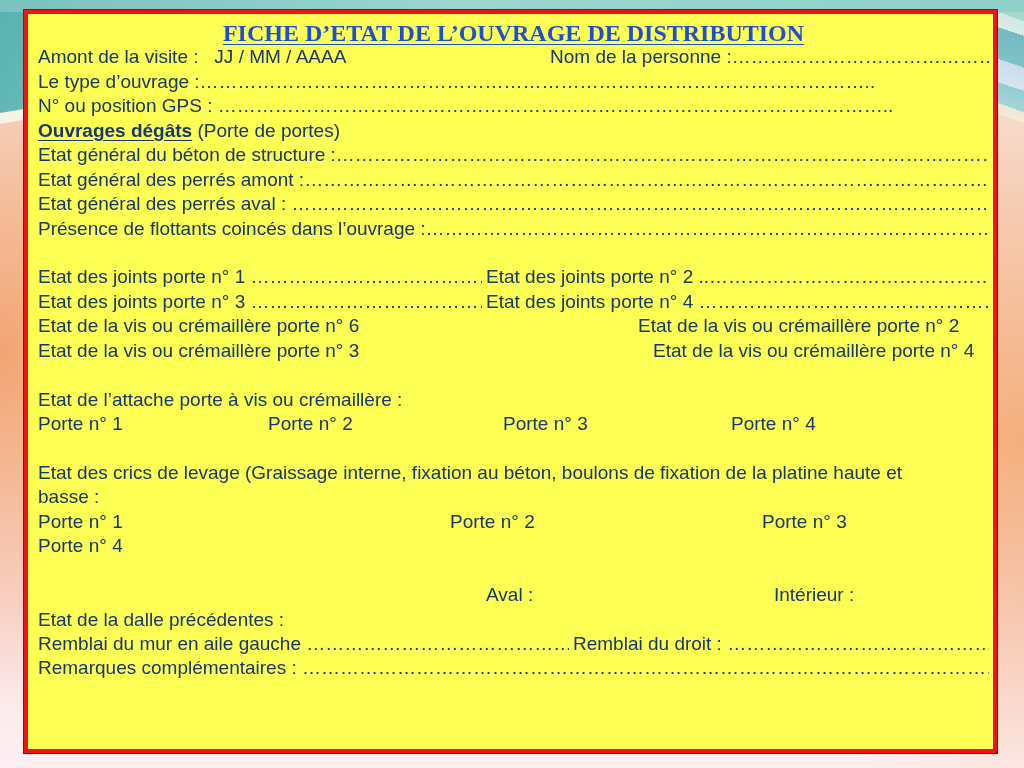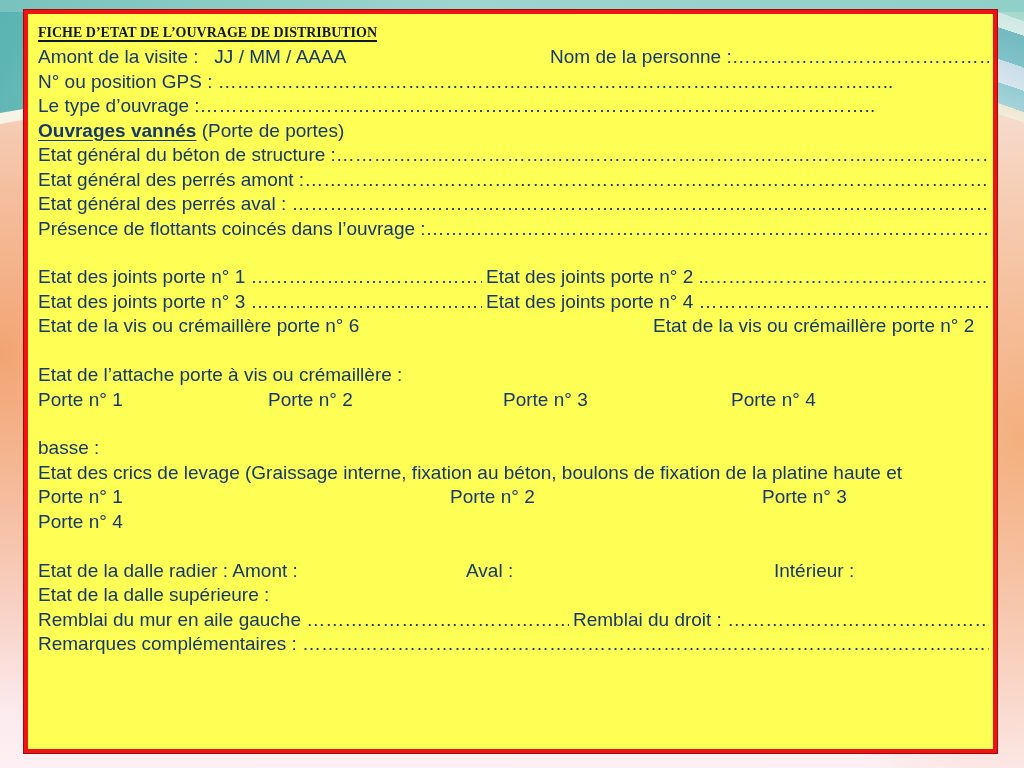--- a/index.html
+++ b/index.html
@@ -47,22 +47,22 @@
     box-sizing:border-box;background:#feff55;
     border:4px solid #ee1414;outline:1px solid #9e0b0b;
     padding:7px 4px 0 10px;
     color:#16386a;font-size:19px;overflow:hidden;
   }
   .line{
     position:relative;height:24.45px;line-height:24.45px;
     white-space:pre;overflow:hidden;
   }
   .title-line{
-    font-family:"Liberation Serif", serif;font-weight:bold;font-size:14px;
-    color:#0f172a;
+    font-family:"Liberation Serif", serif;font-weight:bold;font-size:24px;
+    text-align:center;color:#1d4ed8;
   }
   .title-line .u{text-decoration-thickness:2px;}
   .u{text-decoration:underline;text-underline-offset:3px;}
   .b{font-weight:bold;}
   .abs{position:absolute;top:0;}
   .clip{display:inline-block;overflow:hidden;white-space:pre;vertical-align:top;height:24.45px;}
 </style>
 </head>
 <body>
 
@@ -72,62 +72,63 @@
 <div class="wedge"></div>
 <div class="teal-top"></div>
 
 <div class="slide">
 
   <div class="line title-line"><span class="u">FICHE D’ETAT DE L’OUVRAGE DE DISTRIBUTION</span></div>
 
 
   <div class="line"><span>Amont de la visite :   JJ / MM / AAAA</span><span class="abs" style="left:512px">Nom de la personne :………………………………………………</span></div>
 
+  <div class="line">Le type d’ouvrage :……………………………………………………………………………………………..</div>
+
   <div class="line">N° ou position GPS : ……………………………………………………………………………………………..</div>
 
-  <div class="line">Le type d’ouvrage :……………………………………………………………………………………………..</div>
-
-  <div class="line"><span class="b u">Ouvrages vannés</span><span> (Porte de portes)</span></div>
+  <div class="line"><span class="b u">Ouvrages dégâts</span><span> (Porte de portes)</span></div>
 
   <div class="line">Etat général du béton de structure :………………………………………………………………………………………………………………………...............</div>
 
   <div class="line">Etat général des perrés amont :…………………………………………………………………………………………………………………………………</div>
 
   <div class="line">Etat général des perrés aval : …………………………………………………………………………………………………………………………………..</div>
 
   <div class="line">Présence de flottants coincés dans l’ouvrage :………………………………………………………………………………………………………..</div>
 
   <div class="line"></div>
 
   <div class="line"><span class="clip" style="width:444px">Etat des joints porte n° 1 ……………………………………………….</span><span class="abs" style="left:448px">Etat des joints porte n° 2 ..………………………………………………………..</span></div>
 
   <div class="line"><span class="clip" style="width:444px">Etat des joints porte n° 3 ………………………………………………</span><span class="abs" style="left:448px">Etat des joints porte n° 4 ………………………………………………………….</span></div>
 
-  <div class="line"><span>Etat de la vis ou crémaillère porte n° 6</span><span class="abs" style="left:615px">Etat de la vis ou crémaillère porte n° 2</span></div>
+  <div class="line"><span>Etat de la vis ou crémaillère porte n° 6</span><span class="abs" style="left:600px">Etat de la vis ou crémaillère porte n° 2</span></div>
 
+  <div class="line"><span>Etat de la vis ou crémaillère porte n° 3</span><span class="abs" style="left:615px">Etat de la vis ou crémaillère porte n° 4</span></div>
 
   <div class="line"></div>
 
   <div class="line">Etat de l’attache porte à vis ou crémaillère :</div>
 
   <div class="line"><span>Porte n° 1</span><span class="abs" style="left:230px">Porte n° 2</span><span class="abs" style="left:465px">Porte n° 3</span><span class="abs" style="left:693px">Porte n° 4</span></div>
 
   <div class="line"></div>
 
+  <div class="line">Etat des crics de levage (Graissage interne, fixation au béton, boulons de fixation de la platine haute et</div>
+
   <div class="line">basse :</div>
-
-  <div class="line">Etat des crics de levage (Graissage interne, fixation au béton, boulons de fixation de la platine haute et</div>
 
   <div class="line"><span>Porte n° 1</span><span class="abs" style="left:412px">Porte n° 2</span><span class="abs" style="left:724px">Porte n° 3</span></div>
 
   <div class="line">Porte n° 4</div>
 
   <div class="line"></div>
 
-  <div class="line"><span>Etat de la dalle radier : Amont :</span><span class="abs" style="left:428px">Aval :</span><span class="abs" style="left:736px">Intérieur :</span></div>
+  <div class="line"><span class="abs" style="left:448px">Aval :</span><span class="abs" style="left:736px">Intérieur :</span></div>
 
-  <div class="line">Etat de la dalle supérieure :</div>
+  <div class="line">Etat de la dalle précédentes :</div>
 
   <div class="line"><span class="clip" style="width:531px">Remblai du mur en aile gauche ………………………………………………………….</span><span class="abs" style="left:535px">Remblai du droit : …………………………………………………………….</span></div>
 
   <div class="line">Remarques complémentaires : ……………………………………………………………………………………………………………………………………</div>
 
 </div>
 
 </body></html>

